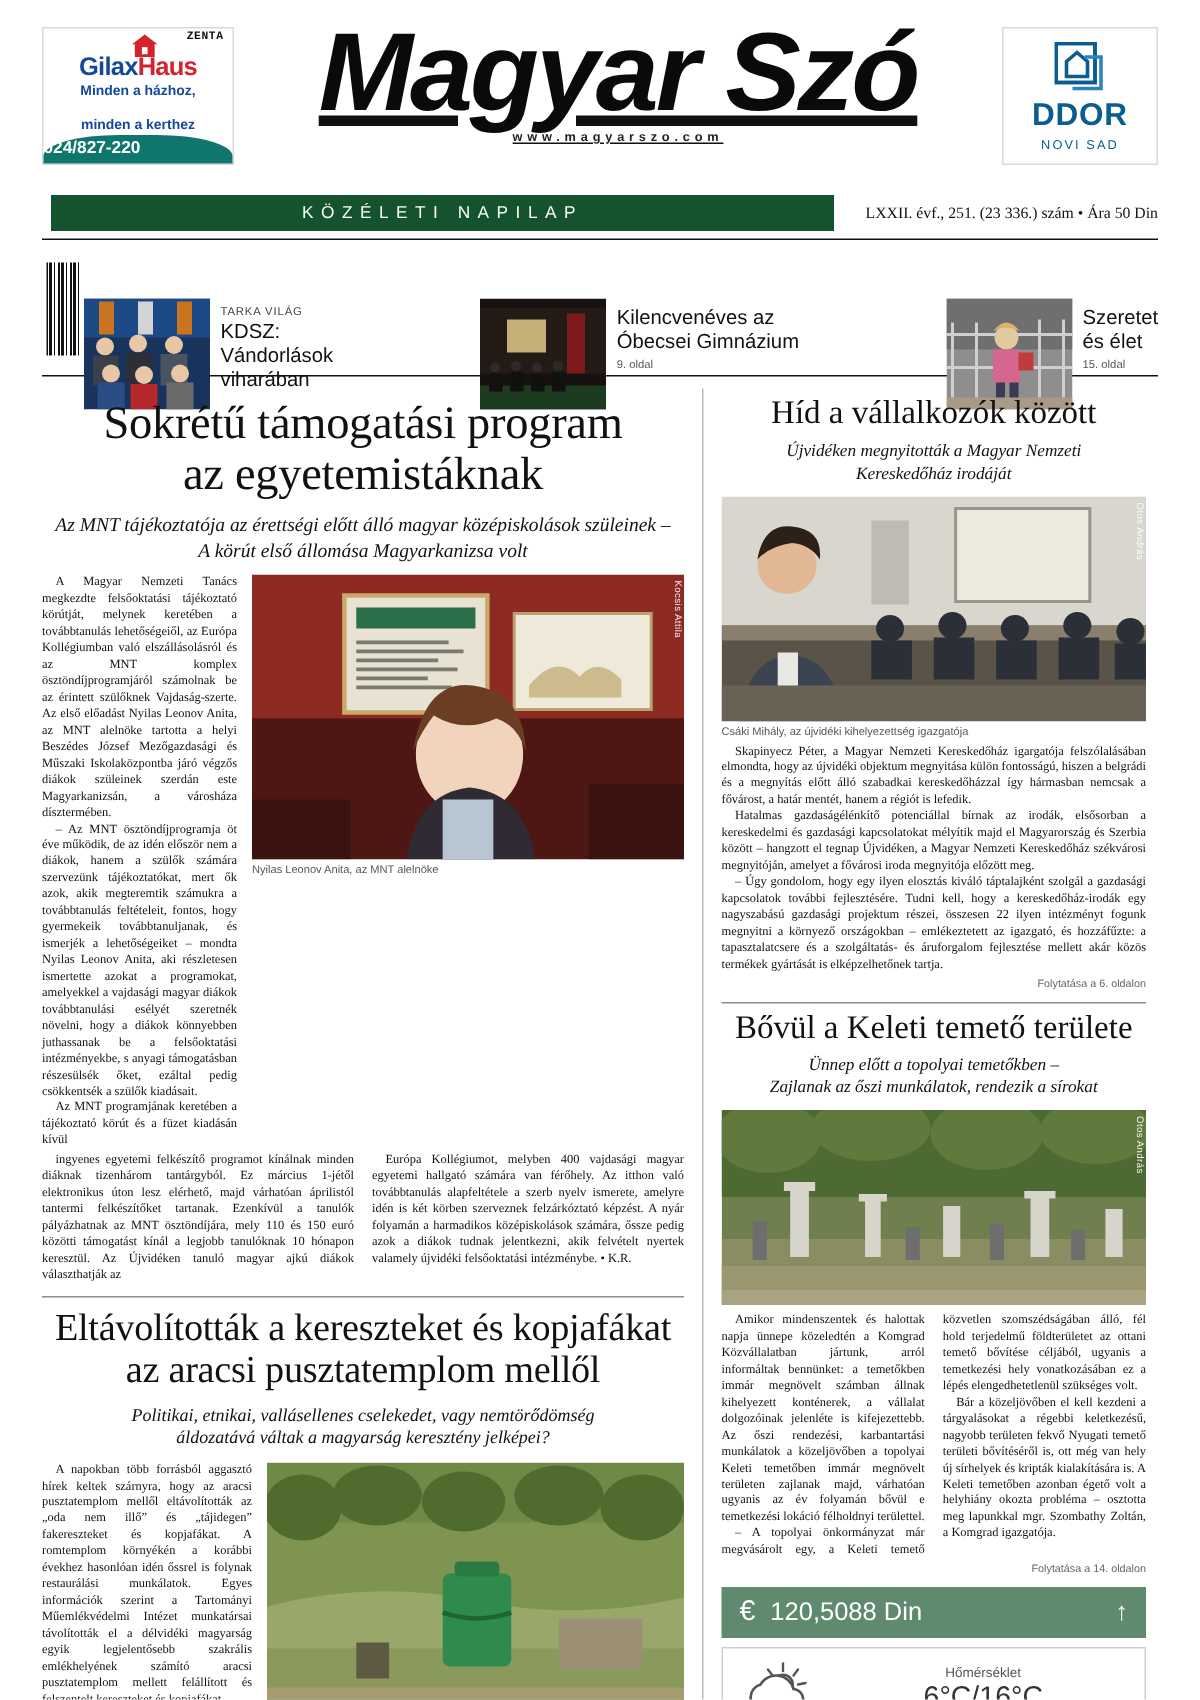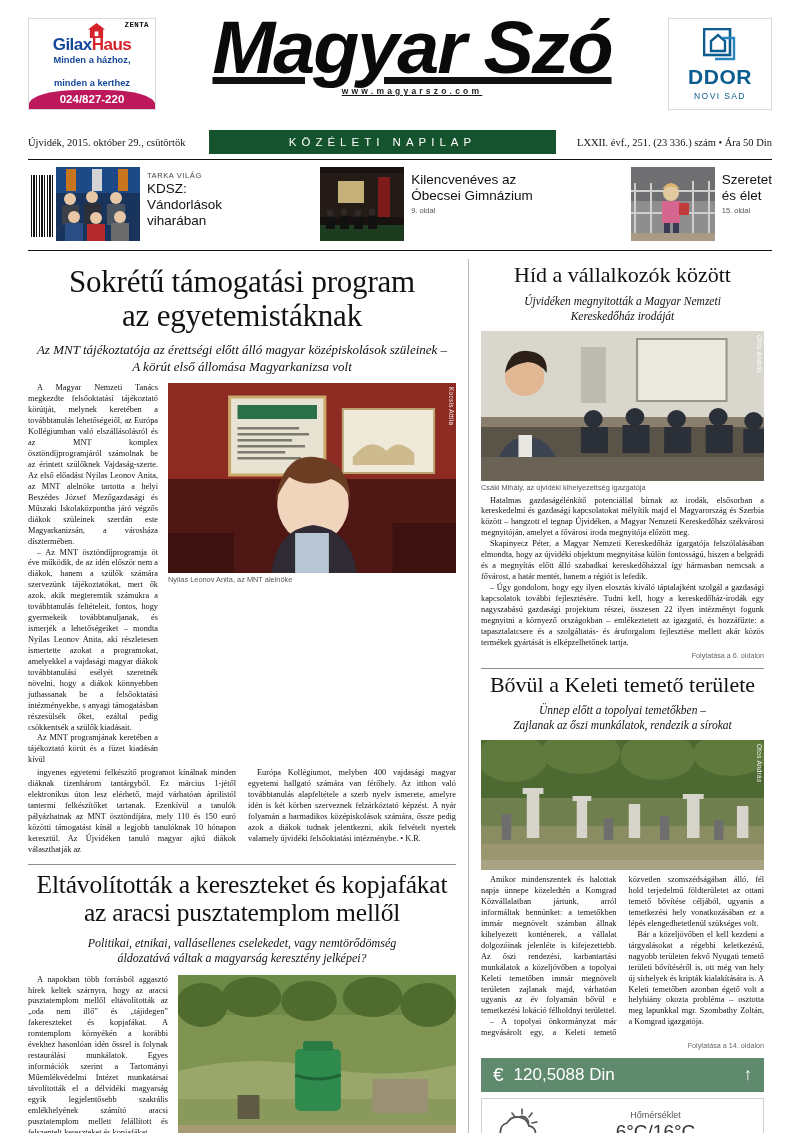--- a/index.html
+++ b/index.html
@@ -20,22 +20,22 @@
     display:flex;flex-direction:column;background:#fff;
   }
   .gilax-top{height:34px;position:relative;display:flex;align-items:flex-end;justify-content:center;}
   .gilax-word{font-family:"Liberation Sans",sans-serif;font-weight:bold;font-size:17px;letter-spacing:-0.5px;line-height:1;}
   .gilax-blue{color:#15489a;}
   .gilax-red{color:#d4232b;}
   .gilax-zenta{position:absolute;right:6px;top:2px;font-family:Liberation Mono, monospace;font-size:7.5px;font-weight:bold;color:#111;letter-spacing:.4px;}
   .gilax-house{position:absolute;left:58px;top:3px;width:19px;height:17px;}
   .gilax-mid{flex:1;display:flex;flex-direction:column;align-items:center;justify-content:center;gap:11px;padding:2px 0 0;}
   .gilax-mid div{font-family:"Liberation Sans",sans-serif;font-size:9.3px;font-weight:bold;color:#15489a;line-height:1.25;}
-  .gilax-bot{background:#be185d;color:#fff;font-family:"Liberation Sans",sans-serif;font-weight:bold;
-    font-size:11.5px;text-align:center;padding:3px 0 4px;border-radius:40% 40% 0 0 / 14px 14px 0 0;}
+  .gilax-bot{background:#0f766e;color:#fff;font-family:"Liberation Sans",sans-serif;font-weight:bold;
+    font-size:11.5px;padding:3px 0 4px;border-radius:40% 40% 0 0 / 14px 14px 0 0;}
   .logo-wrap{flex:1;text-align:center;margin-top:-4px;text-decoration:underline;}
   .logo{
     font-family:"Liberation Sans",sans-serif;
     font-weight:bold;font-style:italic;
     font-size:74px;line-height:.92;letter-spacing:-2px;
     transform:scaleX(1.02);
     color:#0a0a0a;
     white-space:nowrap;
   }
   .logo-url{
@@ -58,21 +58,21 @@
     font-family:"Liberation Sans",sans-serif;font-size:11.5px;letter-spacing:5px;font-weight:normal;
     margin:0 6px;
   }
   .hr-dark{border:0;border-top:1px solid #111;margin:5px 0 0;}
 
   
   .teasers{display:flex;align-items:stretch;gap:0;height:78px;margin-top:7px;}
   .barcode{width:28px;display:flex;align-items:center;justify-content:center;}
   .barcode .bars{height:62px;width:22px;background:
     repeating-linear-gradient(90deg,#111 0 1px,#fff 1px 2px,#111 2px 4px,#fff 4px 5px,#111 5px 6px,#fff 6px 8px);}
-  .teaser{display:flex;align-items:flex-start;gap:7px;}
+  .teaser{display:flex;align-items:flex-start;gap:7px;margin-top:32px;}
   .teaser .thumb{width:84px;height:74px;flex:0 0 auto;}
   .t-txt{padding-top:4px;}
   .t-kicker{font-family:"Liberation Sans",sans-serif;font-size:7.5px;letter-spacing:.6px;color:#444;text-transform:uppercase;}
   .t-title{font-family:"Liberation Sans",sans-serif;font-size:13.5px;line-height:1.18;color:#111;margin-top:1px;}
   .t-page{font-family:"Liberation Sans",sans-serif;font-size:7.5px;color:#555;margin-top:2px;}
   .teaser-sp{flex:1;}
 
   
   .main{display:flex;margin-top:8px;}
   .col-left{width:440px;padding-right:12px;box-sizing:border-box;}
@@ -161,21 +161,20 @@
         <rect x="1" y="1" width="26" height="26" fill="none" stroke="#0b5c8f" stroke-width="2.6"></rect>
         <path d="M8 23 L8 13 L15 7 L22 13 L22 23 Z" fill="none" stroke="#0b5c8f" stroke-width="2.4"></path>
         <path d="M20 10 L31 10 L31 31 L12 31" fill="none" stroke="#2a84bd" stroke-width="2.4"></path>
       </svg>
       <div class="ddor-text">DDOR</div>
       <div class="ddor-sub">NOVI SAD</div>
     </div>
   </div>
 
   <div class="infobar">
-    <div class="left">Újvidék, 2015. október 29., csütörtök</div>
     <div class="greenband">KÖZÉLETI NAPILAP</div>
     <div class="right">LXXII. évf., 251. (23 336.) szám • Ára 50 Din</div>
   </div>
   <hr class="hr-dark">
 
   <div class="teasers">
 
     <div class="barcode">
         <div class="bars"></div>
       </div>
@@ -396,22 +395,22 @@
               <rect x="216" y="94" width="26" height="28"></rect>
             <circle cx="262" cy="90" r="9"></circle>
               <rect x="252" y="98" width="20" height="24"></rect>
           </g>
           <rect x="0" y="126" width="272" height="24" fill="#6a6254"></rect>
         </svg>
         <div class="ph-credit">Otos András</div>
       </div>
       <div class="caption">Csáki Mihály, az újvidéki kihelyezettség igazgatója</div>
 
+      <p class="body">Skapinyecz Péter, a Magyar Nemzeti Kereskedőház igargatója felszólalásában elmondta, hogy az újvidéki objektum megnyitása külön fontosságú, hiszen a belgrádi és a megnyítás előtt álló szabadkai kereskedőházzal így hármasban nemcsak a fővárost, a határ mentét, hanem a régiót is lefedik.</p>
       <p class="body">Hatalmas gazdaságélénkítő potenciállal bírnak az irodák, elsősorban a kereskedelmi és gazdasági kapcsolatokat mélyítik majd el Magyarország és Szerbia között – hangzott el tegnap Újvidéken, a Magyar Nemzeti Kereskedőház székvárosi megnyitóján, amelyet a fővárosi iroda megnyitója előzött meg.</p>
-      <p class="body">Skapinyecz Péter, a Magyar Nemzeti Kereskedőház igargatója felszólalásában elmondta, hogy az újvidéki objektum megnyitása külön fontosságú, hiszen a belgrádi és a megnyítás előtt álló szabadkai kereskedőházzal így hármasban nemcsak a fővárost, a határ mentét, hanem a régiót is lefedik.</p>
       <p class="body">– Úgy gondolom, hogy egy ilyen elosztás kiváló táptalajként szolgál a gazdasági kapcsolatok további fejlesztésére. Tudni kell, hogy a kereskedőház-irodák egy nagyszabású gazdasági projektum részei, összesen 22 ilyen intézményt fogunk megnyitni a környező országokban – emlékeztetett az igazgató, és hozzáfűzte: a tapasztalatcsere és a szolgáltatás- és áruforgalom fejlesztése mellett akár közös termékek gyártását is elképzelhetőnek tartja.</p>
       <div class="contin">Folytatása a 6. oldalon</div>
 
       <hr class="rule">
 
       <h2 class="head2">Bővül a Keleti temető területe</h2>
       <div class="deck2">
         <span>Ünnep előtt a topolyai temetőkben –</span><br>
         <span>Zajlanak az őszi munkálatok, rendezik a sírokat</span>
       </div>

